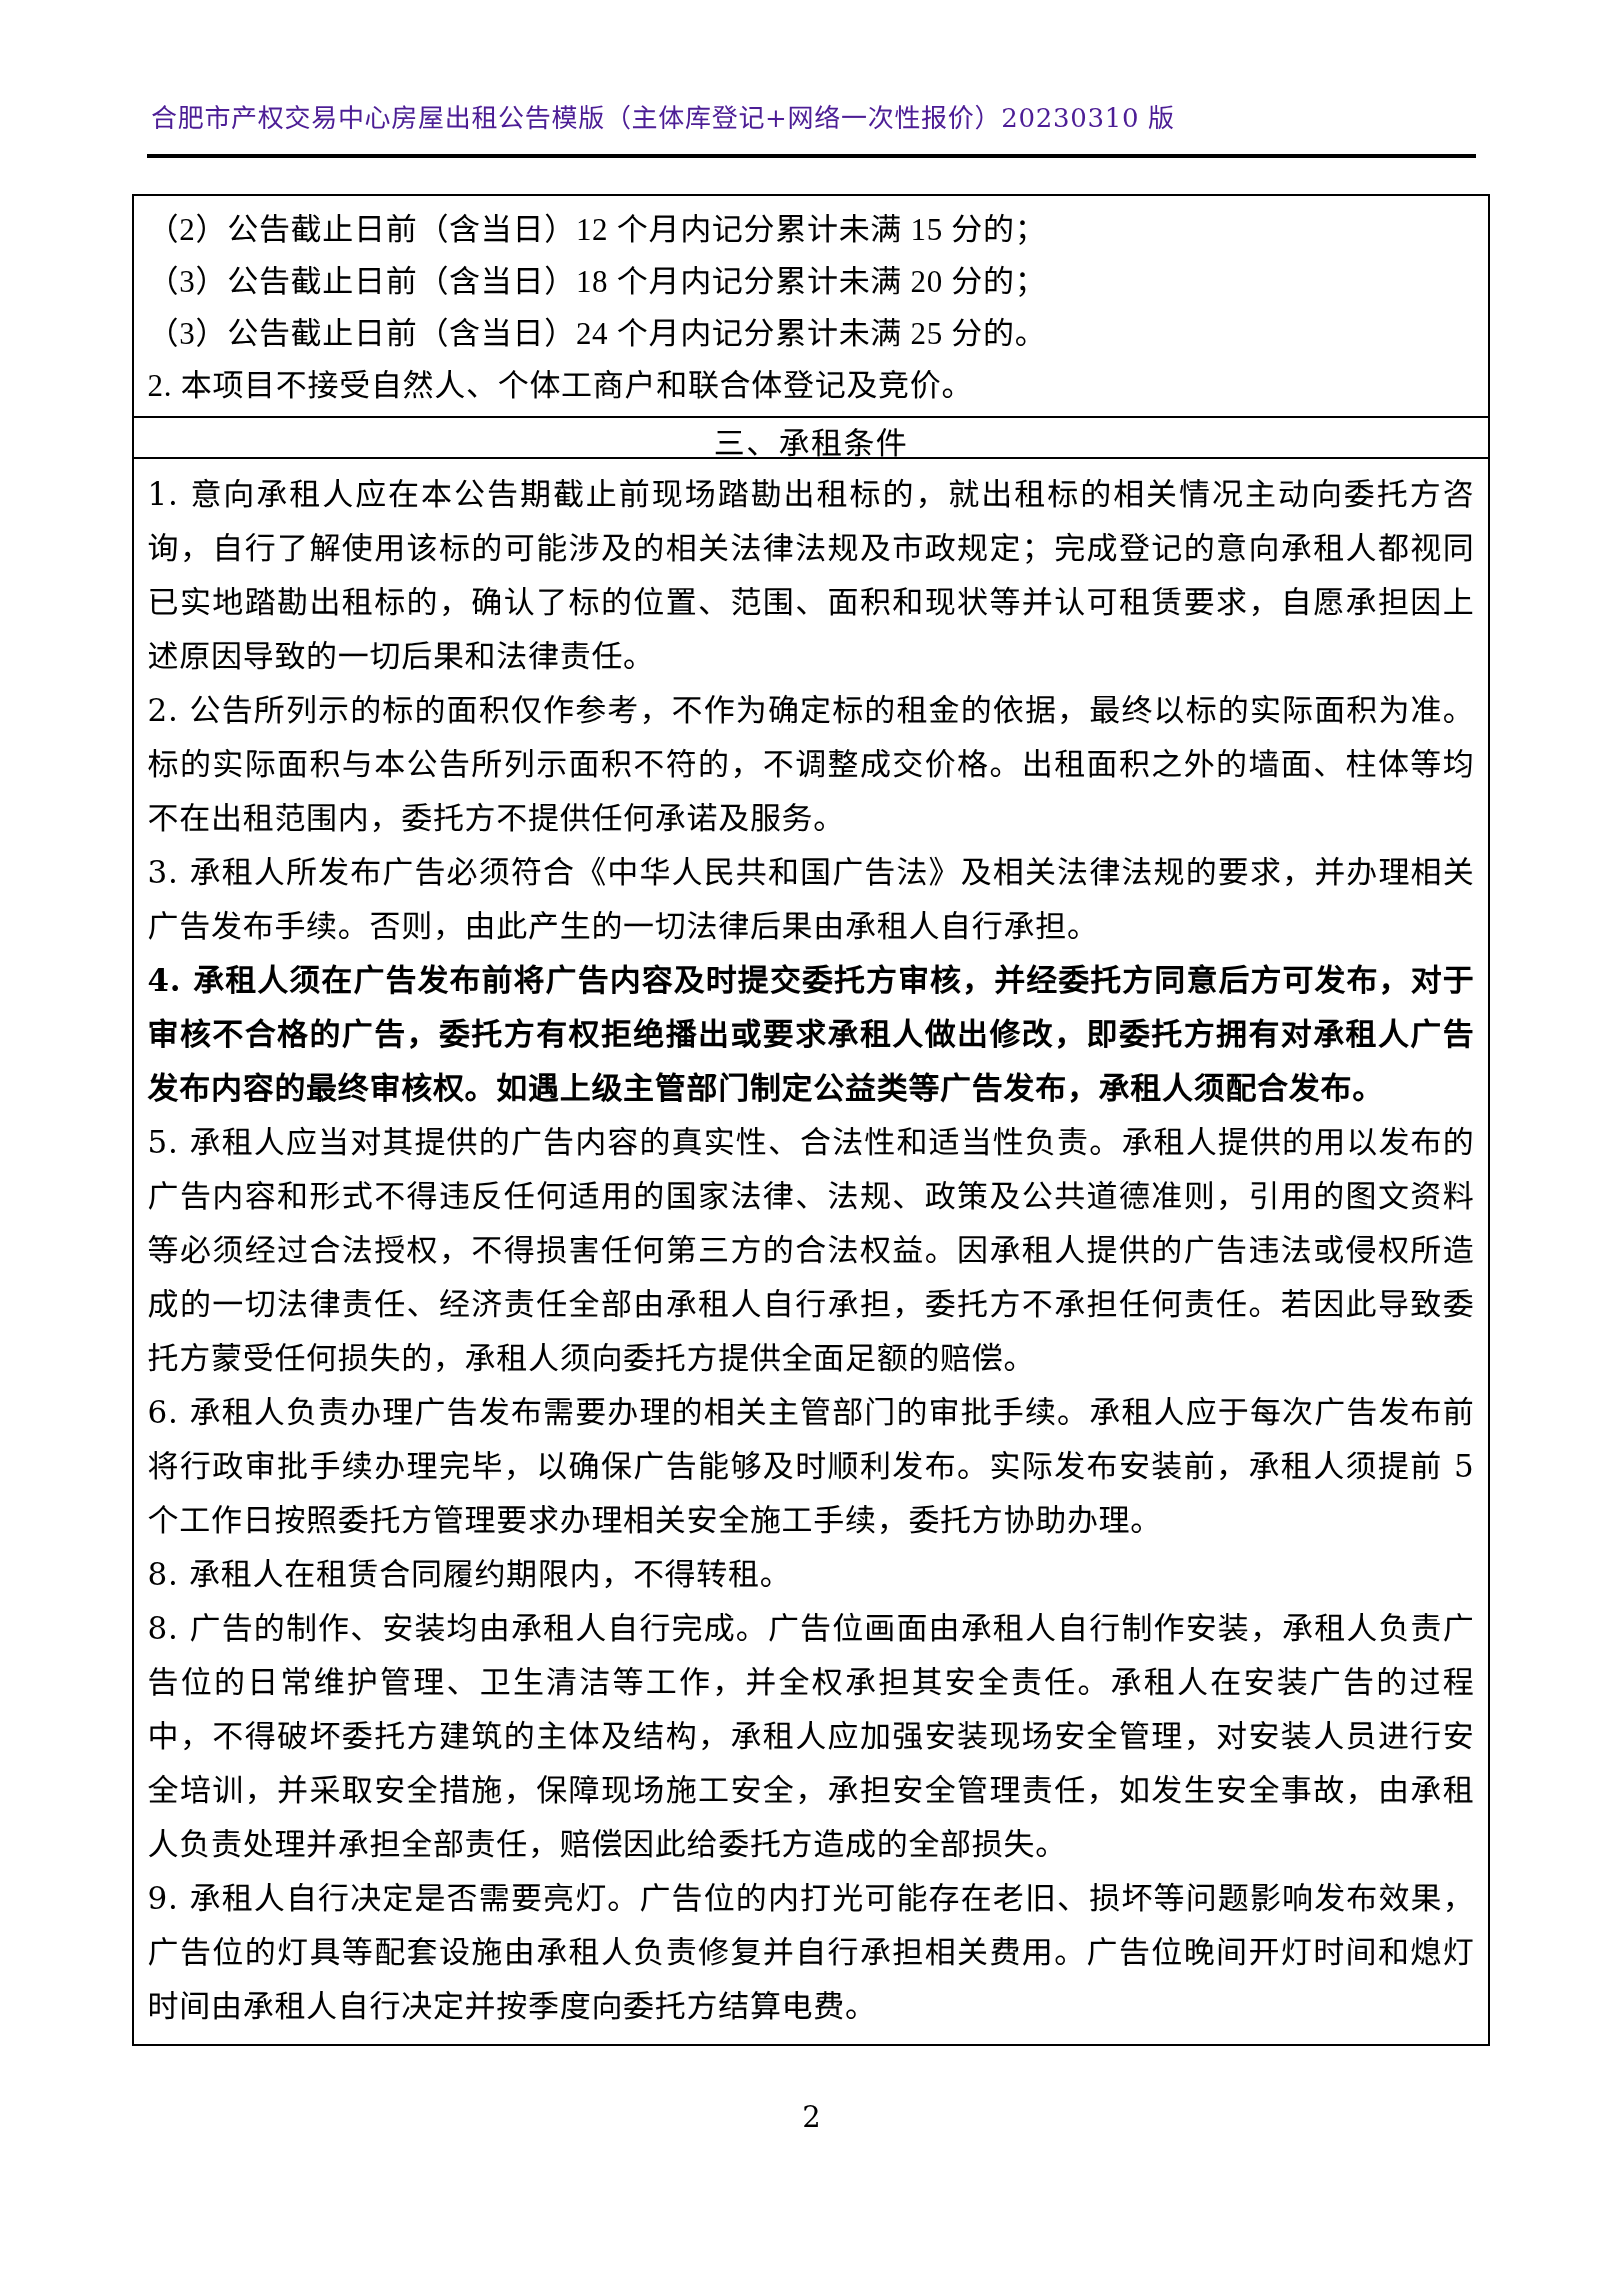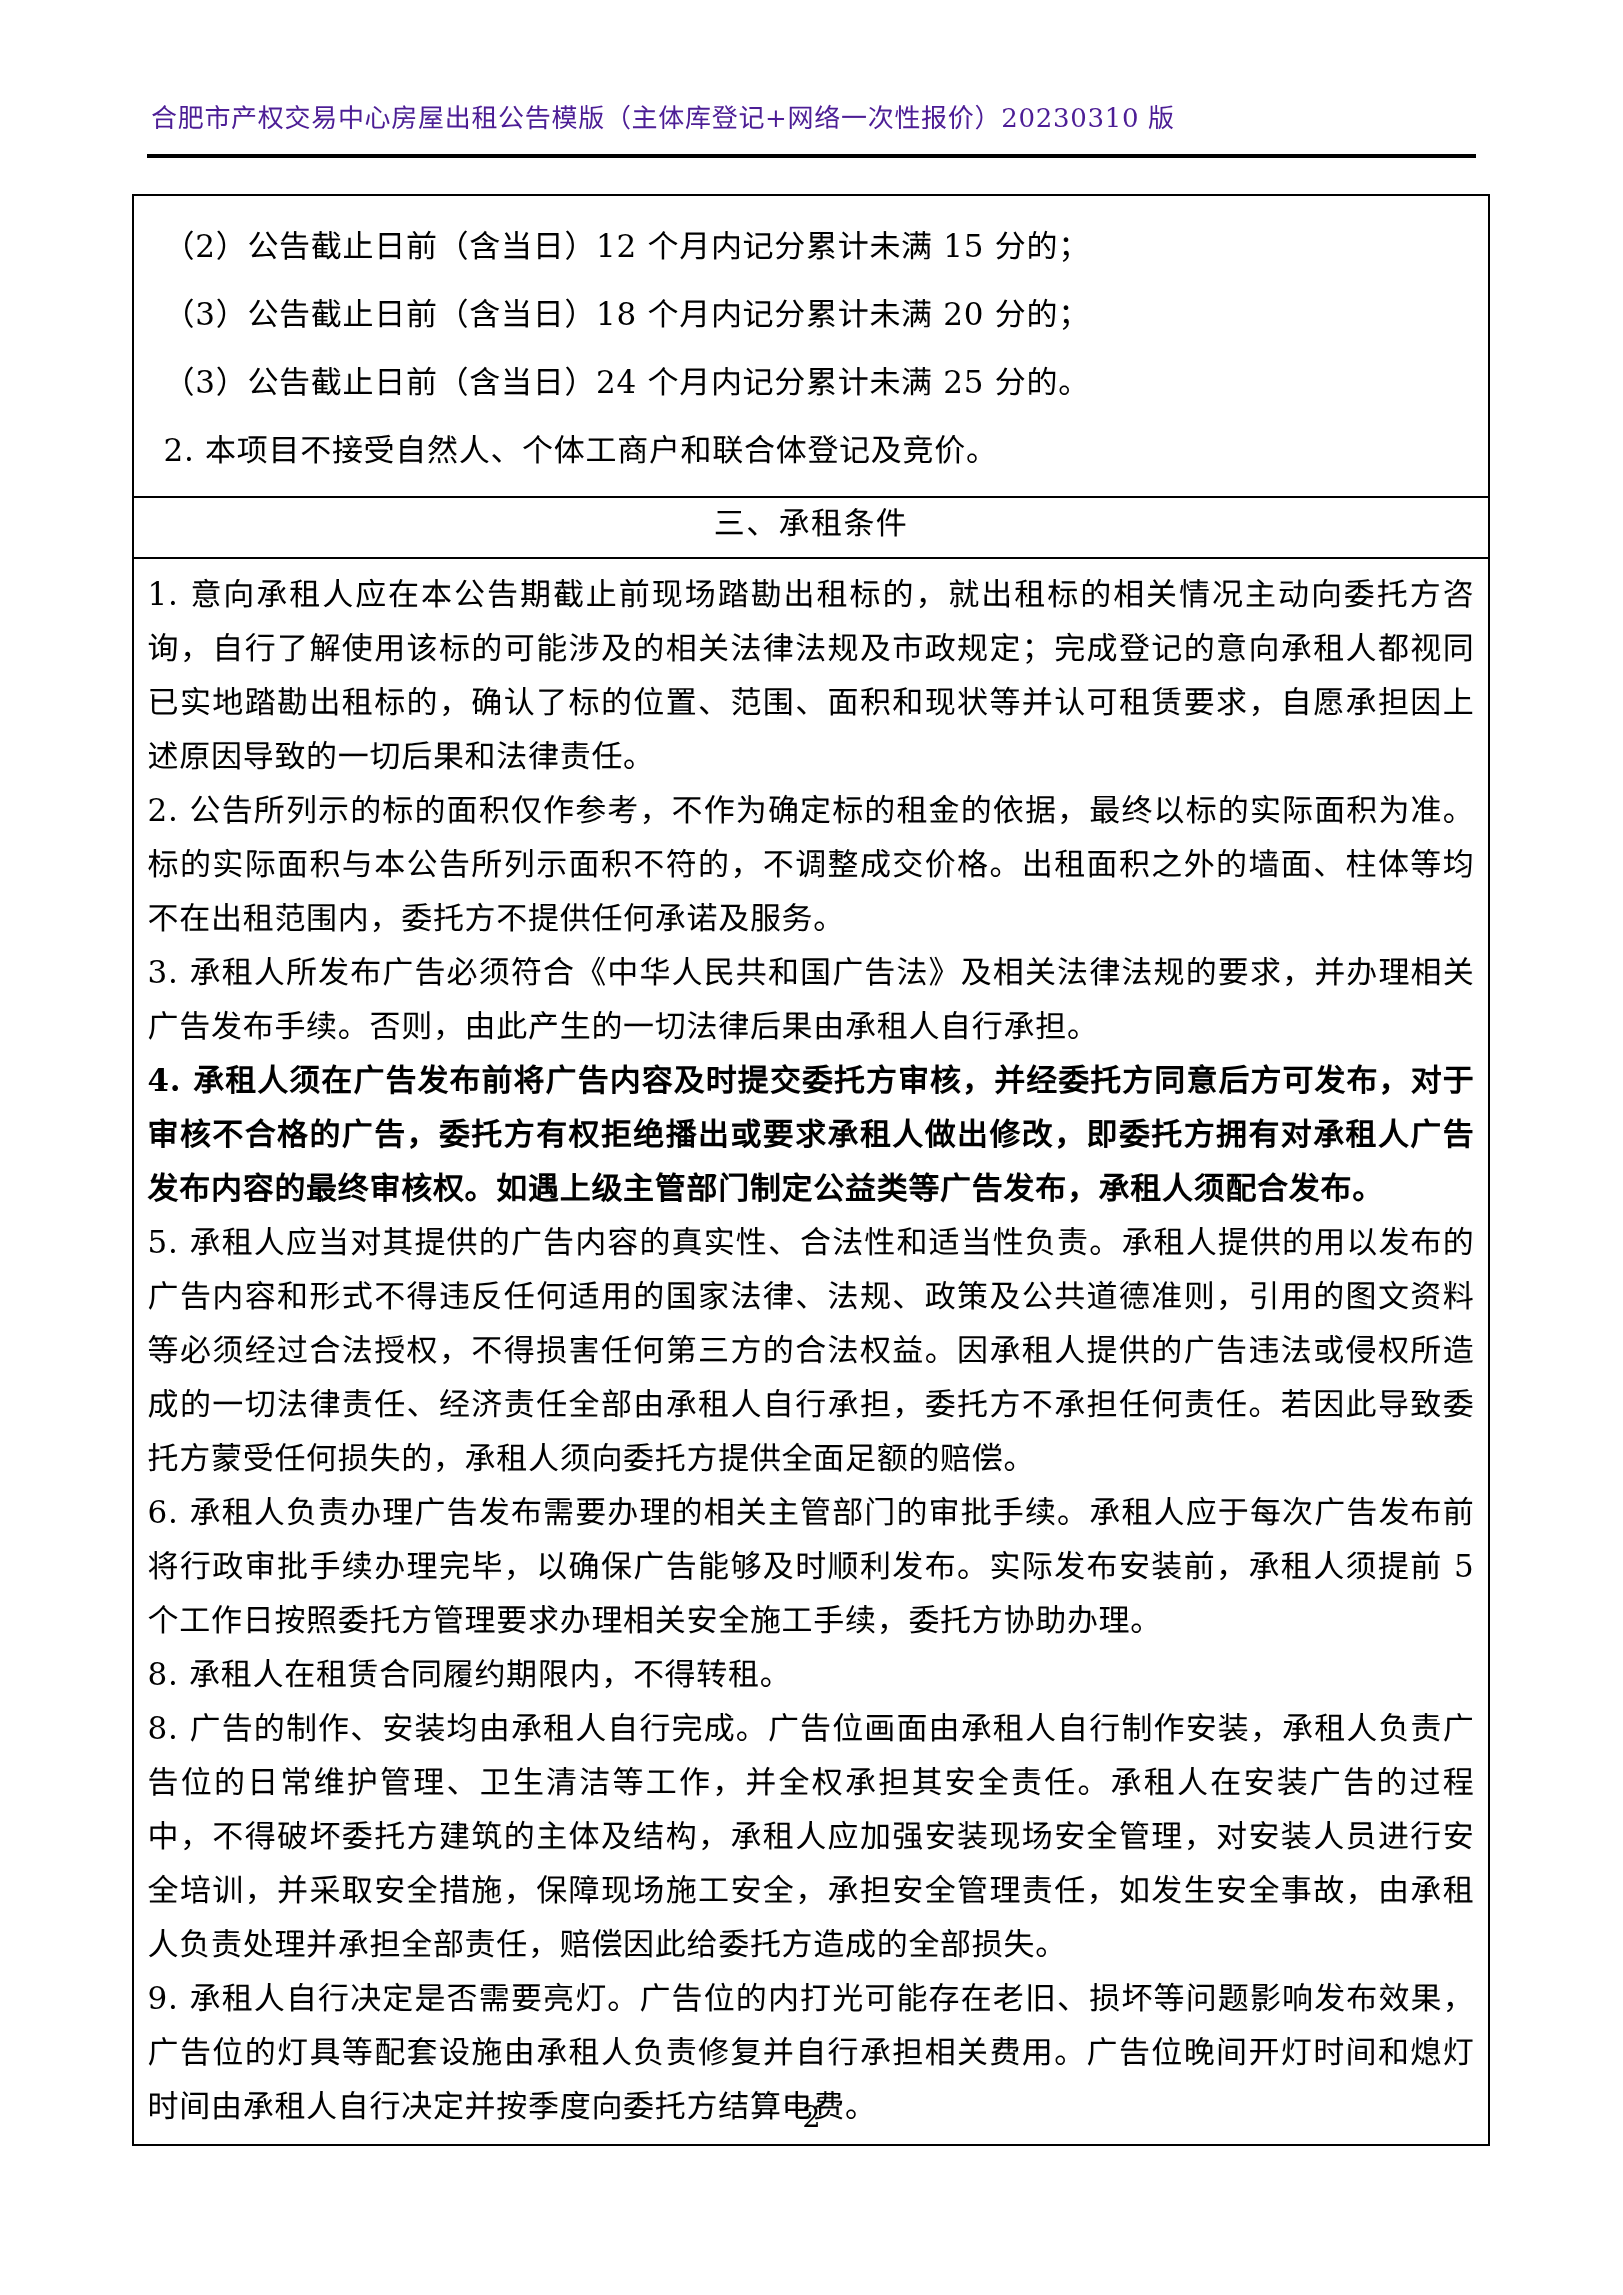--- a/index.html
+++ b/index.html
@@ -39,25 +39,25 @@
     border: 2.7px solid #000000;
     box-sizing: border-box;
   }
   .row { box-sizing: border-box; }
   .row-a {
     padding: 8.2px 13.6px 4.1px 13.6px;
     font-size: 31px;
     line-height: 52px;
     letter-spacing: 0.7px;
   }
-  .row-a p { margin: 16px; white-space: nowrap; }
+  .row-a p { margin: 0; white-space: nowrap; font-family: Liberation Serif, serif; }
   .row-b {
     border-top: 2.7px solid #000000;
     border-bottom: 2.7px solid #000000;
-    height: 63px;
+    height: 43px;
     line-height: 50px;
     text-align: center;
     font-size: 31px;
     letter-spacing: 1.4px;
   }
   .row-c {
     padding: 8.2px 13.6px 11px 13.6px;
     font-size: 31px;
     line-height: 54px;
     letter-spacing: 0.7px;

